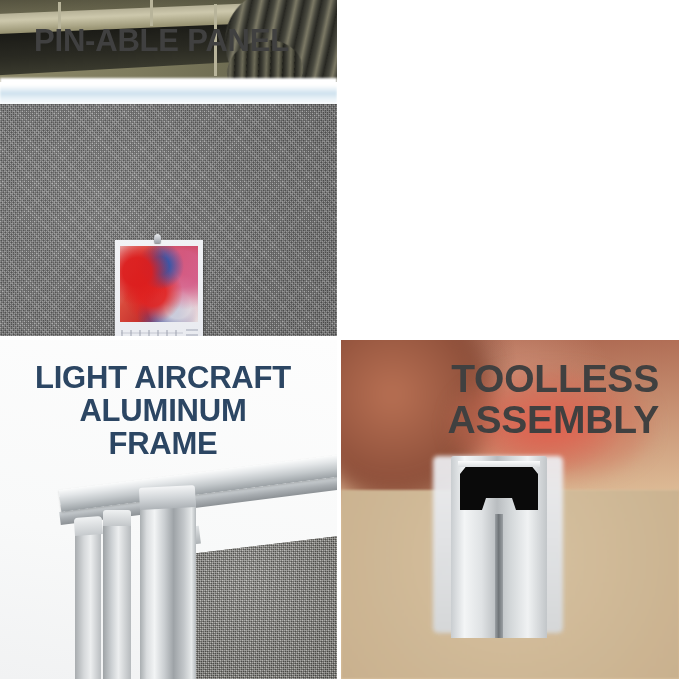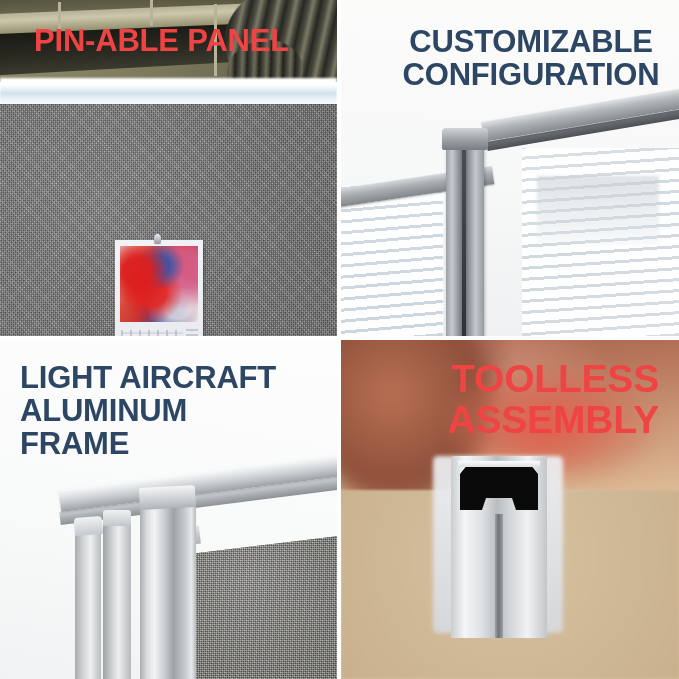--- a/index.html
+++ b/index.html
@@ -28,21 +28,21 @@
   
   .caption {
     position:absolute;
     z-index:40;
     font-weight:bold;
     letter-spacing:-0.2px;
     line-height:1.06;
     white-space:pre-line;
     text-transform:uppercase;
   }
-  .caption.light { color:#ef4444; }
+  .caption.light { color:#404040; }
   .caption.dark  { color:#2c4663; }
 
   
   #tl-ceiling {
     position:absolute; left:0; top:0; width:337px; height:82px;
     background:
       linear-gradient(175deg, rgba(0,0,0,0.40) 0%, rgba(0,0,0,0) 38%),
       linear-gradient(100deg, #8e8a6a 0%, #7f7c5e 42%, #6e6c52 70%, #5b5a46 100%);
   }
   
@@ -272,21 +272,21 @@
     background:linear-gradient(180deg,#f0f2f3 0%, #c6cacd 100%);
     border-radius:4px 4px 0 0;
     transform:rotate(-4deg); transform-origin:left bottom;
   }
   #bl-corner-joint {
     position:absolute; left:160px; top:188px; width:40px; height:18px;
     background:linear-gradient(180deg,#dfe2e4 0%, #aeb3b6 100%);
     transform:rotate(-7deg);
   }
 
-  #cap-bl { left:20px; top:22px; font-size:31px; text-align:left; width:298px; }
+  #cap-bl { left:14px; top:22px; font-size:31px; text-align:center; width:298px; }
 
   
   #br-bg {
     position:absolute; inset:0;
     background:
       radial-gradient(ellipse 55% 40% at 18% 6%, #6b3d2e 0%, rgba(107,61,46,0) 62%),
       radial-gradient(ellipse 46% 34% at 52% 10%, #c98a72 0%, rgba(201,138,114,0) 60%),
       radial-gradient(ellipse 40% 26% at 58% 24%, rgba(214,96,80,0.85) 0%, rgba(214,96,80,0) 65%),
       linear-gradient(175deg,#a8604a 0%, #c79072 26%, #dcb994 48%, #e3c8a3 66%, #dcc09a 100%);
     filter:blur(0.4px);
@@ -371,35 +371,20 @@
       <div id="tl-calendar">
         <div id="tl-cal-art"></div>
         <div id="tl-cal-grid"></div>
         <div id="tl-cal-month"></div>
       </div>
       <div id="tl-pushpin"></div>
     </div>
     <div class="caption light" id="cap-tl">PIN-ABLE PANEL</div>
   </div>
 
-  <div class="quad" id="q-tr">
-    <div id="tr-bg"></div>
-    <div id="tr-paneL"></div>
-    <div id="tr-paneR"></div>
-    <div id="tr-paneR-view"></div>
-    <div id="tr-sill"></div>
-    <div id="tr-railL"></div>
-    <div id="tr-railR-under"></div>
-    <div id="tr-railR"></div>
-    <div id="tr-post"></div>
-    <div id="tr-post-groove"></div>
-    <div id="tr-post-cap"></div>
-    <div class="caption dark" id="cap-tr">CUSTOMIZABLE
-CONFIGURATION</div>
-  </div>
 
   <div class="quad" id="q-bl">
     <div id="bl-bg"></div>
     <div id="bl-fabric"></div>
     <div id="bl-railtop-face"></div>
     <div id="bl-railtop"></div>
     <div id="bl-post-3"></div>
     <div id="bl-post-3-cap"></div>
     <div id="bl-post-2"></div>
     <div id="bl-post-2-cap"></div>

